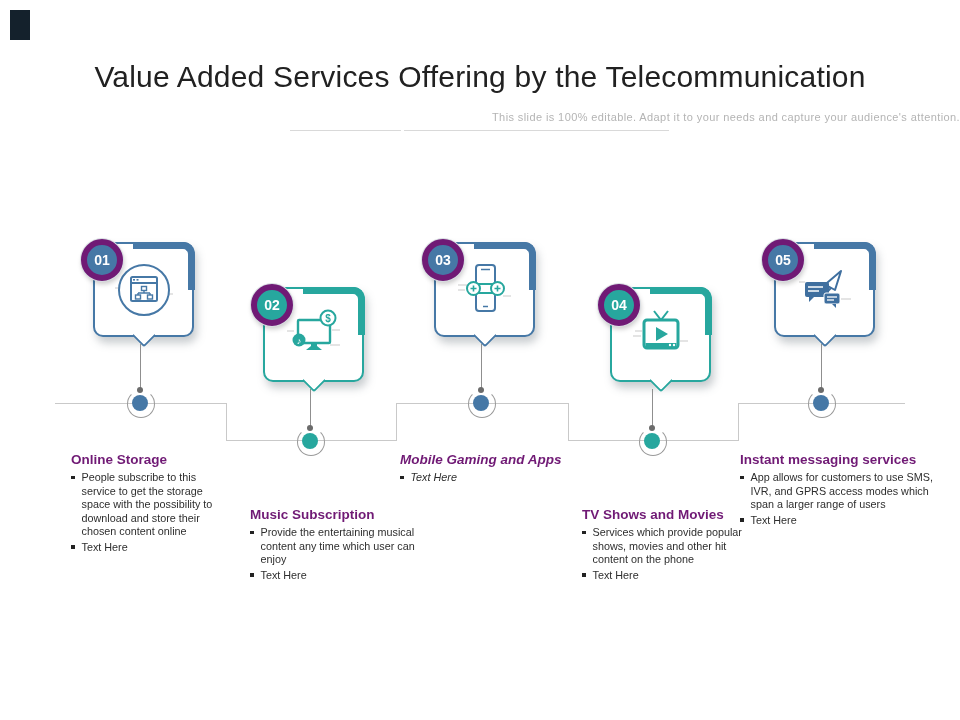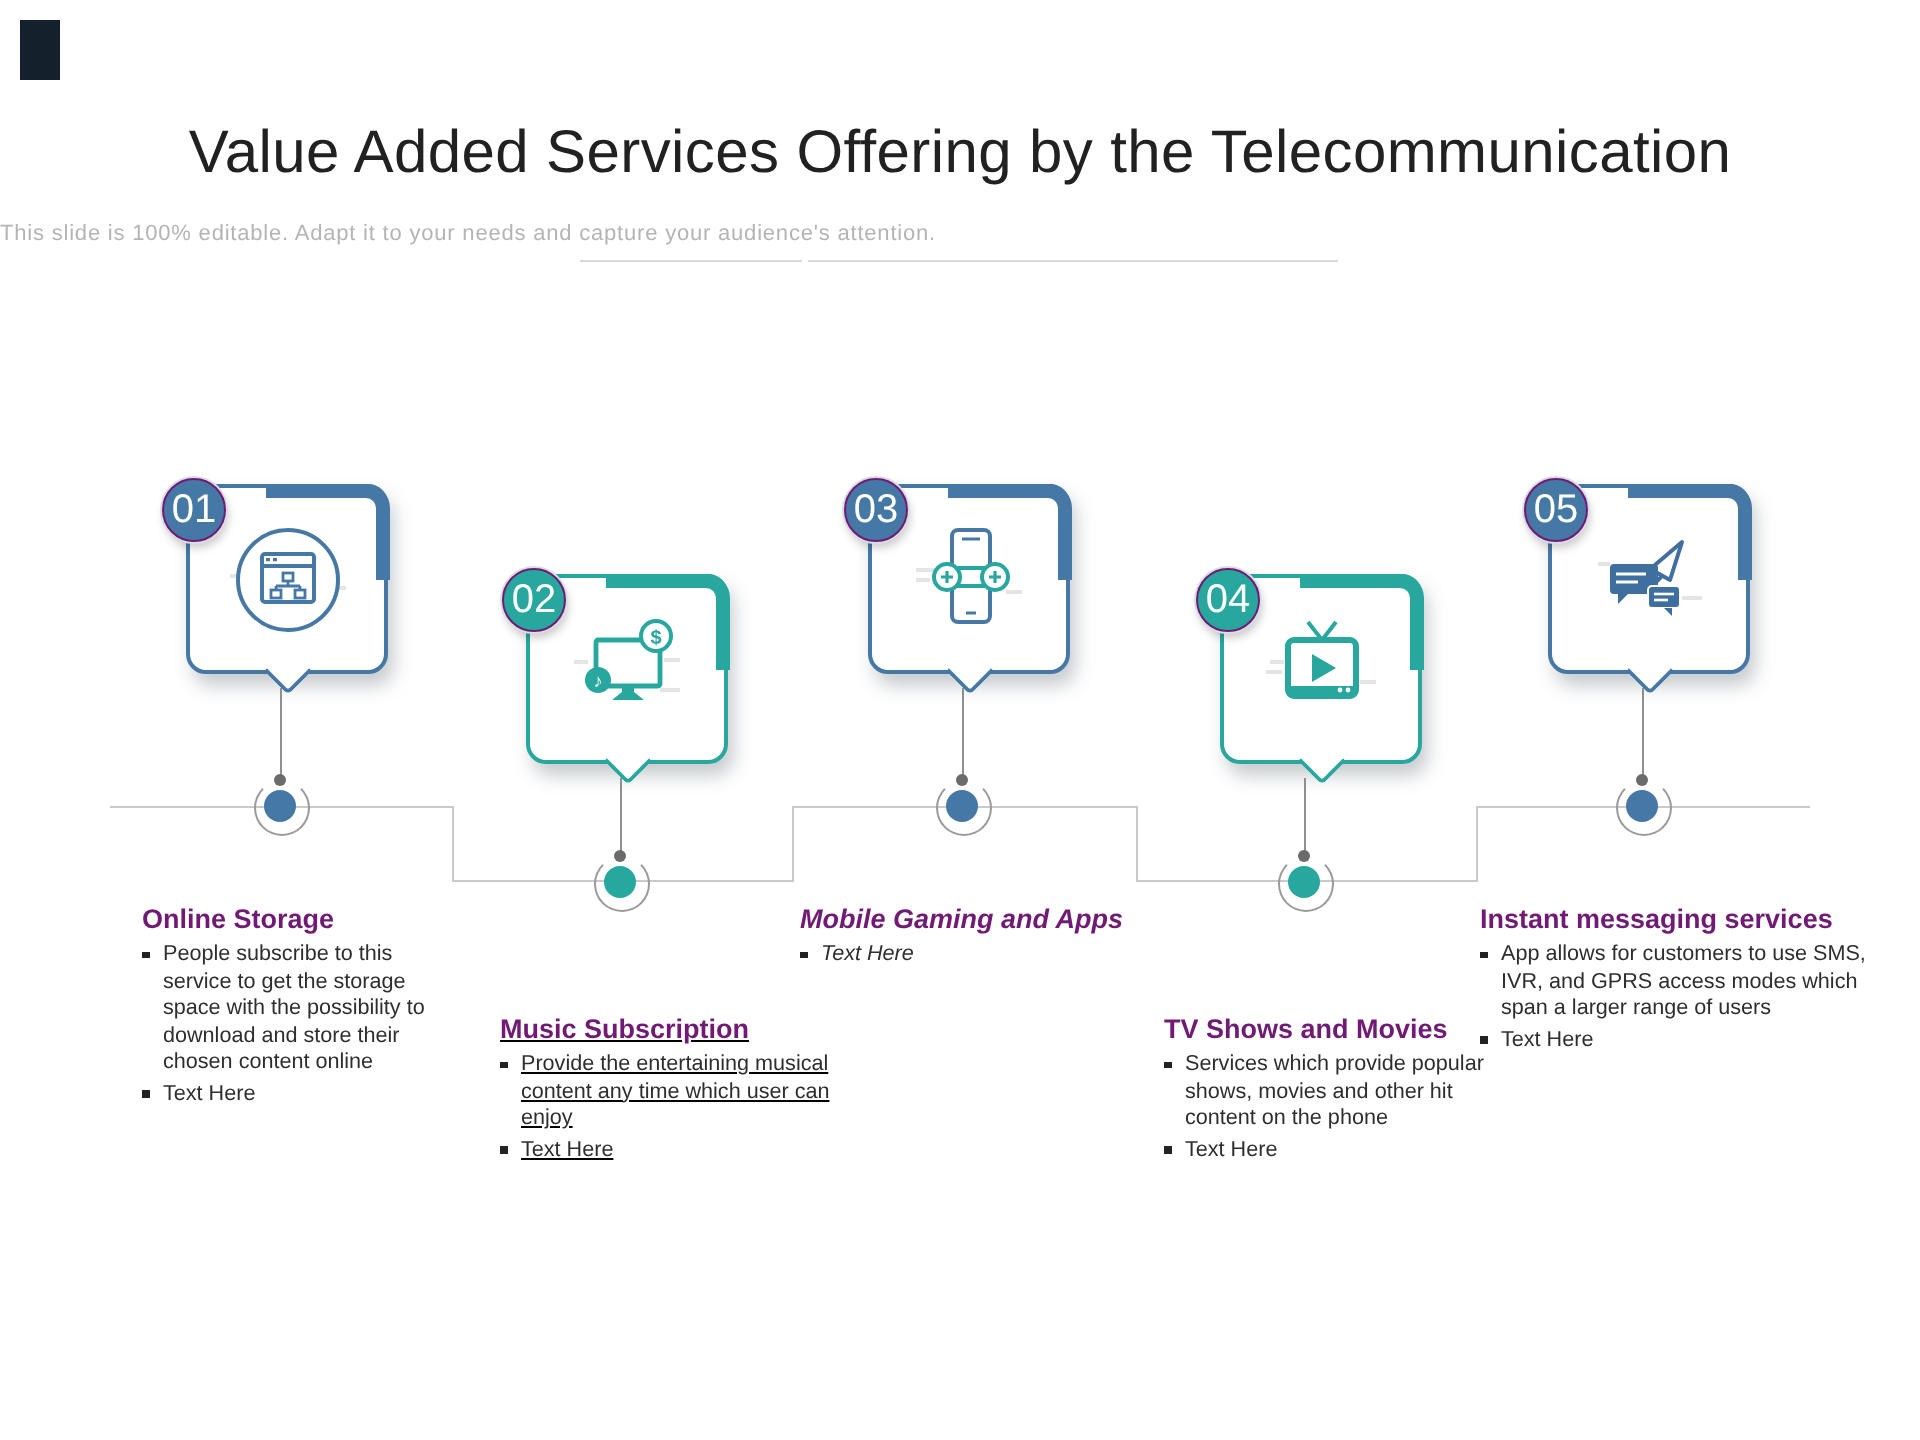--- a/index.html
+++ b/index.html
@@ -3,21 +3,21 @@
 <meta charset="utf-8">
 <style>
   html,body{margin:0;padding:0;background:#fff;width:960px;height:720px;overflow:hidden;
     font-family:"Liberation Sans","DejaVu Sans",sans-serif;}
   .slide{position:relative;width:960px;height:600px;background:#fff;}
 
   .corner-mark{position:absolute;left:10px;top:10px;width:20px;height:30px;background:#14212c;}
 
   .title{position:absolute;left:0;top:60px;width:100%;text-align:center;
     font-size:30px;font-weight:400;color:#212121;letter-spacing:.2px;}
-  .subtitle{position:absolute;left:0;top:111px;width:100%;text-align:left;
+  .subtitle{position:absolute;left:0;top:111px;width:100%;text-align:right;
     font-size:11px;color:#b4b4b4;letter-spacing:.4px;}
   .subline{position:absolute;top:130px;height:1px;background:#d9d9d9;}
   .subline.s1{left:290px;width:111px;}
   .subline.s2{left:404px;width:265px;}
 
   
   .tl{position:absolute;background:#c9c9c9;}
   .tl.h{height:1px;}
   .tl.v{width:1px;}
 
@@ -30,23 +30,23 @@
     border:2.5px solid var(--c);border-radius:10px;
     box-shadow:3px 6px 9px rgba(110,120,130,.38);}
   .bubble::after{content:"";position:absolute;top:-2.5px;right:-2.5px;width:56%;height:46%;
     border-top:7px solid var(--c);border-right:7px solid var(--c);
     border-top-right-radius:12px;pointer-events:none;}
   .tail{position:absolute;left:50%;bottom:-9px;width:15px;height:15px;background:#fff;
     transform:translateX(-50%) rotate(45deg);
     border-right:2.5px solid var(--c);border-bottom:2.5px solid var(--c);
     border-bottom-right-radius:3px;}
   .badge{position:absolute;left:-14px;top:-5px;width:30px;height:30px;border-radius:50%;
-    background:var(--c);border:1px solid #701a75;
+    background:var(--c);border:6px solid #701a75;
     box-shadow:0 0 0 1px #d9dee3,1px 3px 5px rgba(0,0,0,.22);
-    color:#fff;font-weight:normal;font-size:20px;display:flex;align-items:center;justify-content:center;z-index:3;}
+    color:#fff;font-weight:bold;font-size:14px;display:flex;align-items:center;justify-content:center;z-index:3;}
   .icon-wrap{position:absolute;inset:0;display:flex;align-items:center;justify-content:center;}
 
   .dropline{position:absolute;width:1px;background:#8f8f8f;}
   .dropdot{position:absolute;width:6px;height:6px;border-radius:50%;background:#6b6b6b;}
   .node-arc{position:absolute;width:26px;height:26px;border-radius:50%;
     border:1.5px solid #9a9a9a;border-top-color:transparent;background:transparent;}
   .node-core{position:absolute;width:16px;height:16px;border-radius:50%;background:var(--c);}
 
   .textblock{position:absolute;}
   .heading{font-size:13.5px;font-weight:bold;color:#701a75;margin-bottom:4px;}
@@ -59,21 +59,21 @@
   .item-0 .dropdot{left:137px;top:387px;}
   .item-0 .node-arc{left:127px;top:390px;}
   .item-0 .node-core{left:132px;top:395px;}
   .item-0 .textblock{left:71px;top:452px;width:160px;}
 
   .item-1 .bubble{left:263px;top:287px;}
   .item-1 .dropline{left:310px;top:389px;height:40px;}
   .item-1 .dropdot{left:307px;top:425px;}
   .item-1 .node-arc{left:297px;top:428px;}
   .item-1 .node-core{left:302px;top:433px;}
-  .item-1 .textblock{left:250px;top:507px;width:170px;text-decoration:underline;}
+  .item-1 .textblock{left:250px;top:507px;width:170px;}
 
   .item-2 .bubble{left:434px;top:242px;}
   .item-2 .dropline{left:481px;top:344px;height:46px;}
   .item-2 .dropdot{left:478px;top:387px;}
   .item-2 .node-arc{left:468px;top:390px;}
   .item-2 .node-core{left:473px;top:395px;}
   .item-2 .textblock{left:400px;top:452px;width:185px;font-style:italic;}
 
   .item-3 .bubble{left:610px;top:287px;}
   .item-3 .dropline{left:652px;top:389px;height:40px;}

